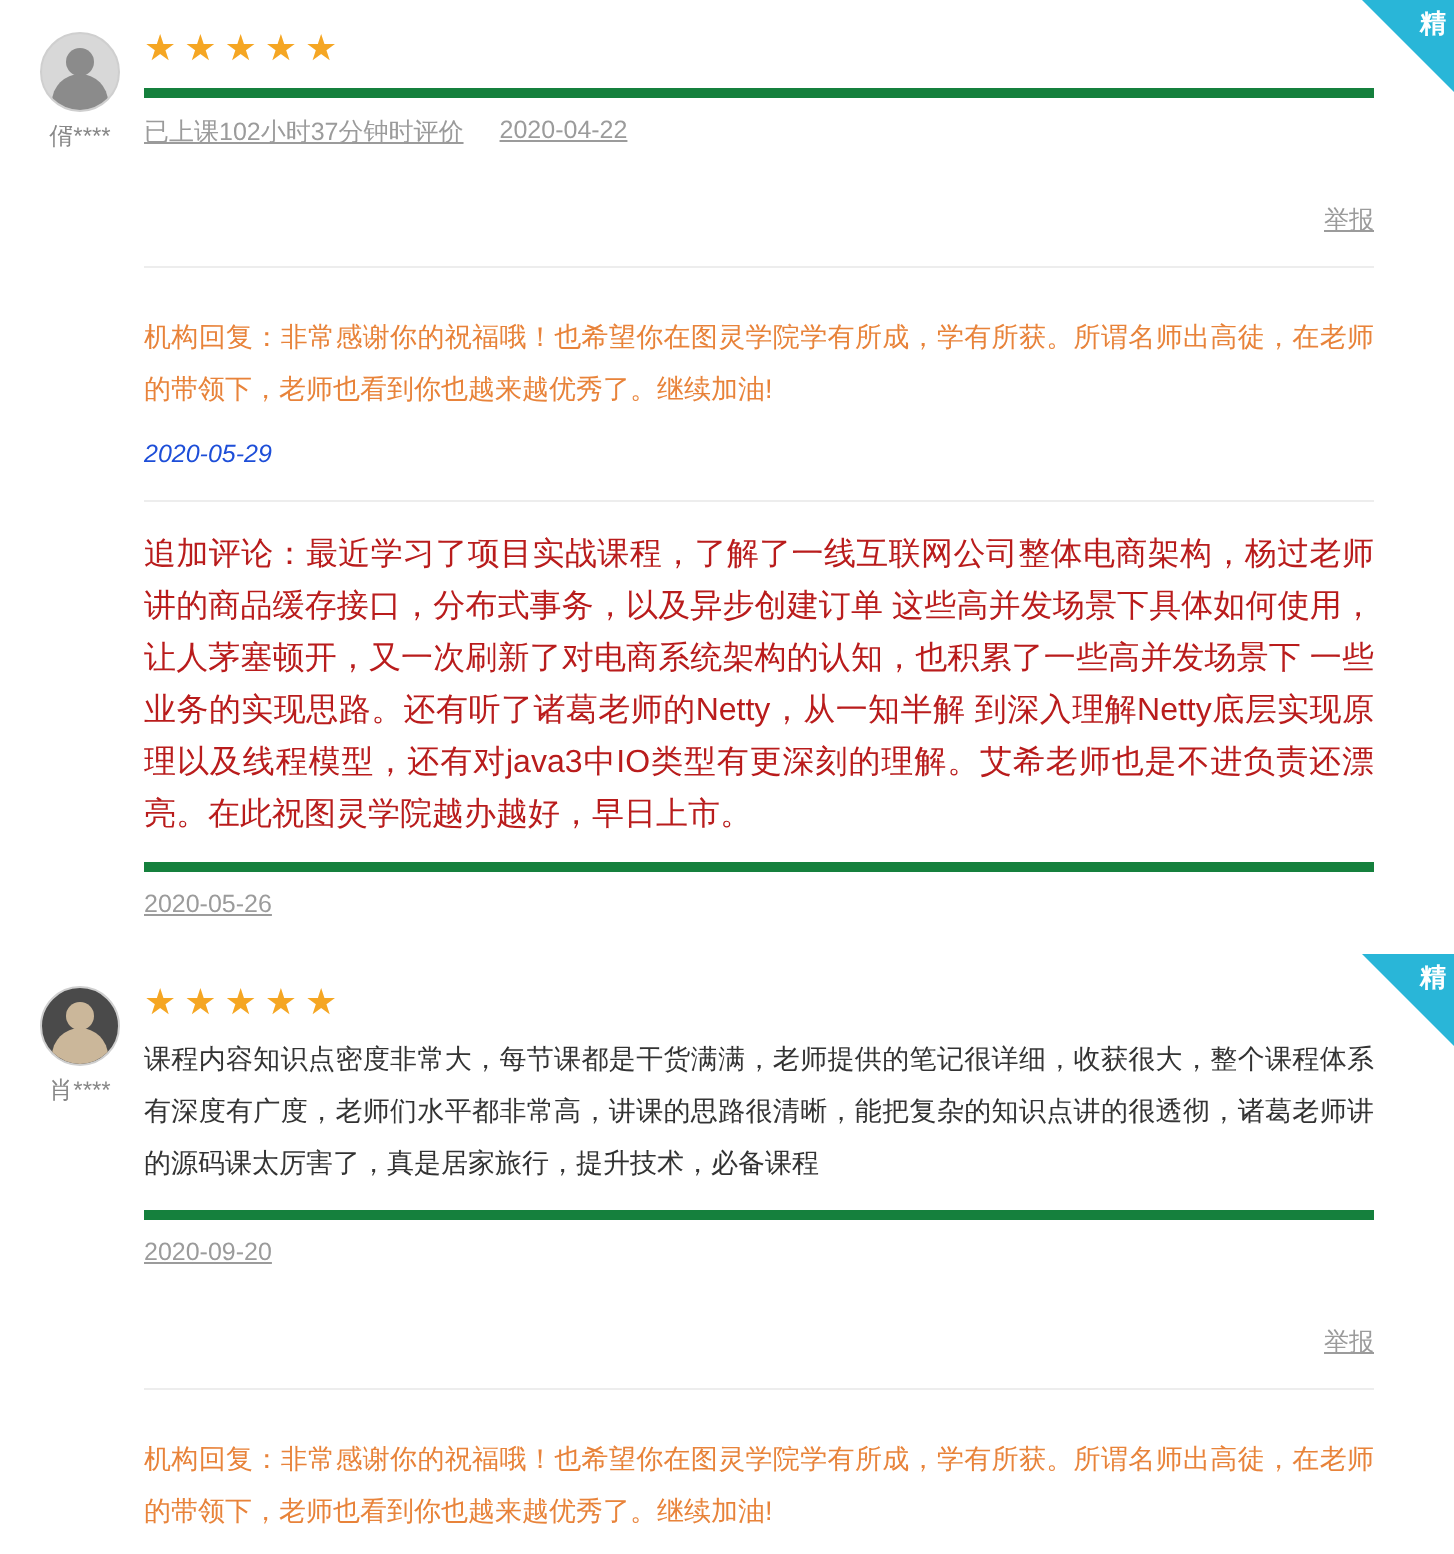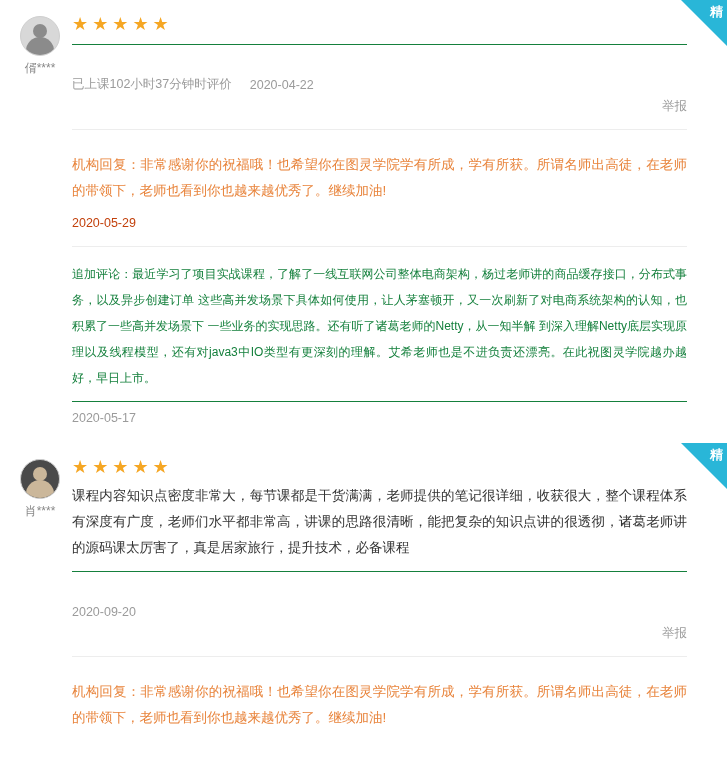--- a/index.html
+++ b/index.html
@@ -78,25 +78,25 @@
   .body-text {
     font-size: 13.5px;
     line-height: 26px;
     color: #333;
     text-align: justify;
     word-break: break-all;
   }
   .meta-row {
     margin-top: 10px;
     display: flex;
-    align-items: center;
     font-size: 12.5px;
     color: #9b9b9b;
-    border-top: 1px solid #15803d;
+    border-top: 5px solid #15803d;
     padding-top: 9px;
+    text-decoration: underline;
   }
   .meta-row .learn {
     margin-right: 18px;
   }
   .meta-row .date { }
   .meta-row .report {
     margin-left: auto;
     color: #9b9b9b;
     cursor: pointer;
     margin-top: 44px;
@@ -109,32 +109,33 @@
   .reply-text {
     font-size: 13.5px;
     line-height: 26px;
     color: #e8833a;
     text-align: justify;
     word-break: break-all;
   }
   .reply-label { color: #e8833a; }
   .reply-date {
     font-size: 12.5px;
-    color: #c2410c;
+    color: #1d4ed8;
     margin-top: 12px;
+    font-style: italic;
   }
   .append-block {
     margin: 16px 0 0 58px;
     border-top: 1px solid #ededed;
     padding-top: 14px;
   }
   .append-text {
-    font-size: 12px;
+    font-size: 16px;
     line-height: 26px;
-    color: #15803d;
+    color: #b91c1c;
     text-align: justify;
     word-break: break-all;
   }
   .section-gap { height: 18px; }
   .corner-badge {
     position: absolute;
     top: 0; right: 0;
     width: 46px; height: 46px;
     overflow: hidden;
   }
@@ -187,21 +188,21 @@
       <div class="reply-block">
         <div class="reply-text">
           <span class="reply-label">机构回复：</span><span>非常感谢你的祝福哦！也希望你在图灵学院学有所成，学有所获。所谓名师出高徒，在老师的带领下，老师也看到你也越来越优秀了。继续加油!</span>
         </div>
         <div class="reply-date">2020-05-29</div>
       </div>
 
       <div class="append-block">
         <div class="append-text">追加评论：最近学习了项目实战课程，了解了一线互联网公司整体电商架构，杨过老师讲的商品缓存接口，分布式事务，以及异步创建订单 这些高并发场景下具体如何使用，让人茅塞顿开，又一次刷新了对电商系统架构的认知，也积累了一些高并发场景下 一些业务的实现思路。还有听了诸葛老师的Netty，从一知半解 到深入理解Netty底层实现原理以及线程模型，还有对java3中IO类型有更深刻的理解。艾希老师也是不进负责还漂亮。在此祝图灵学院越办越好，早日上市。</div>
         <div class="meta-row">
-          <span class="date">2020-05-17</span>
+          <span class="date">2020-05-26</span>
         </div>
       </div>
     </div>
   </div>
 
   <div class="section-gap"></div>
 
   <div class="review-wrap">
     <div class="corner-badge">
       <div class="tri"></div>

